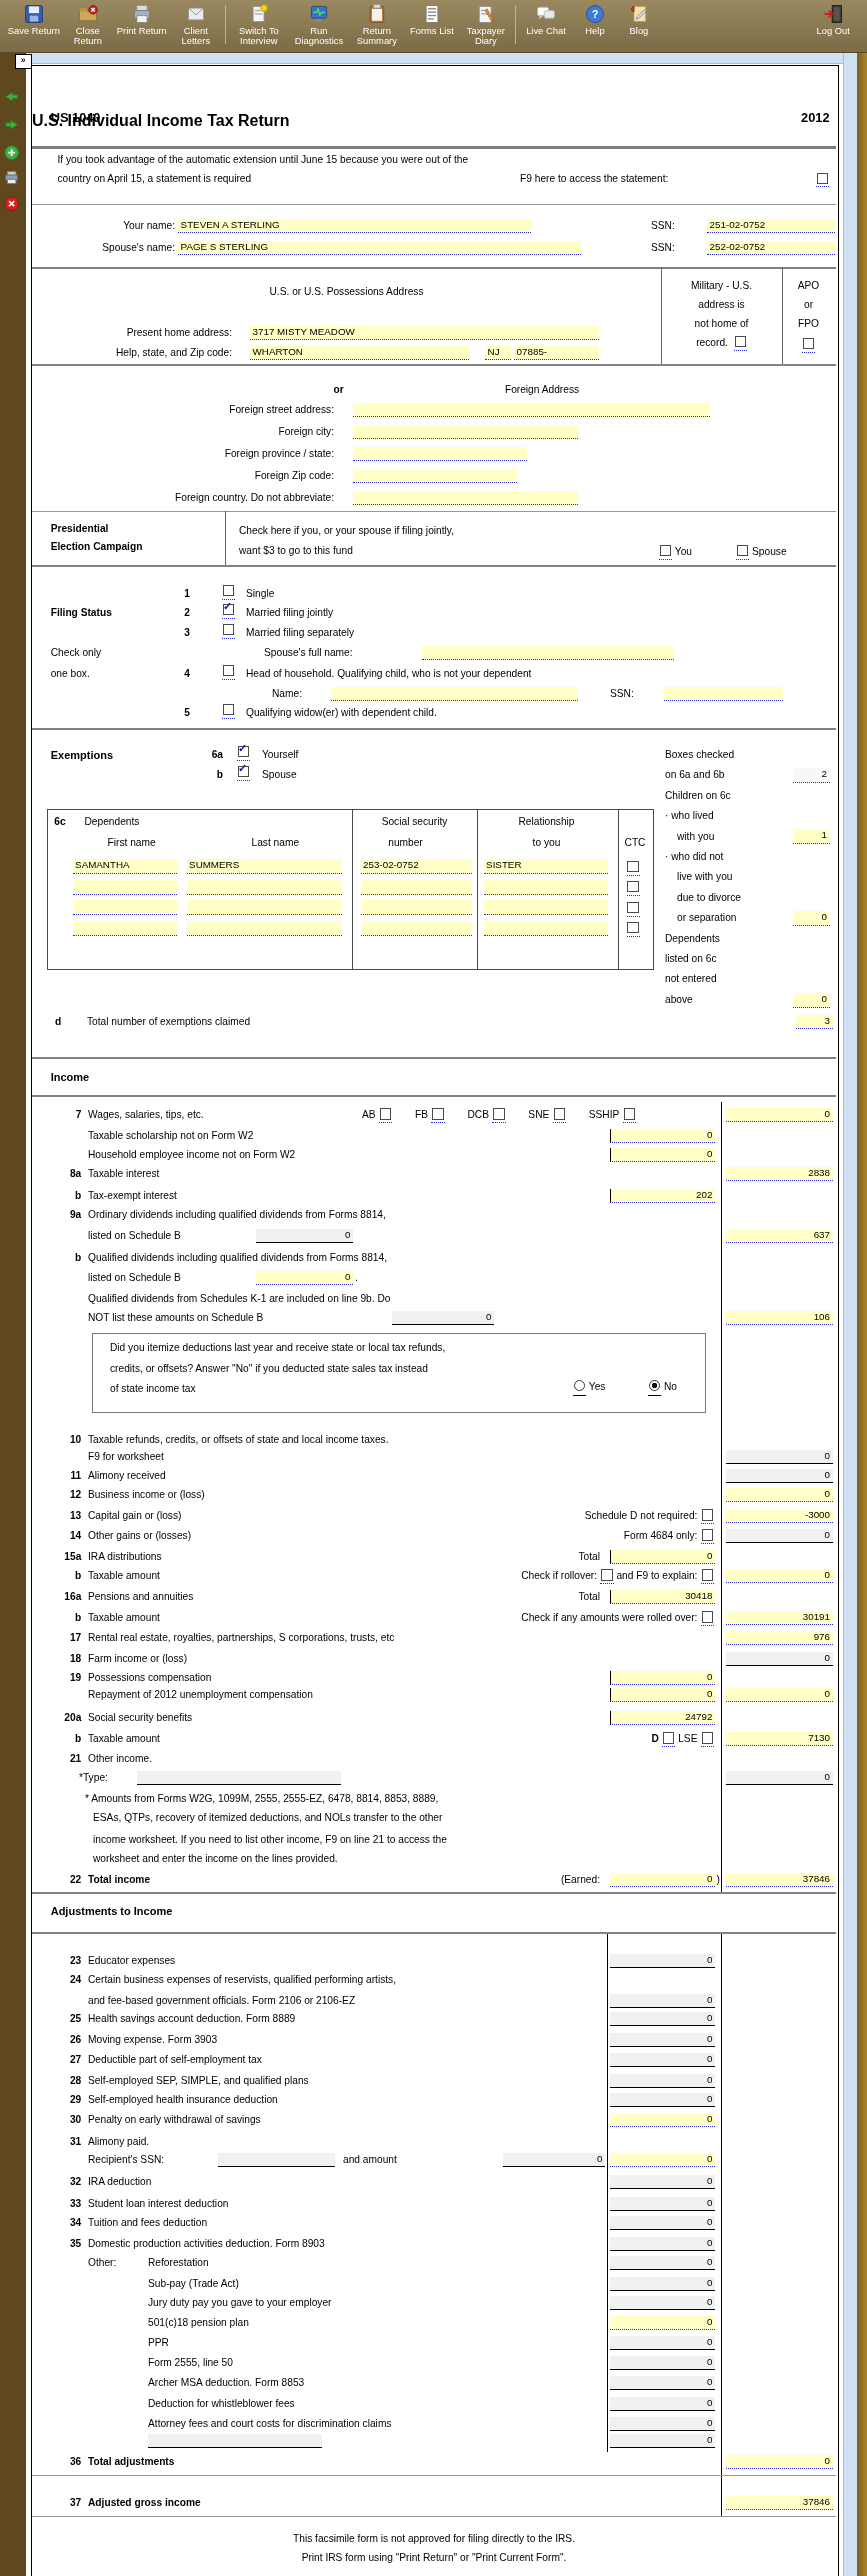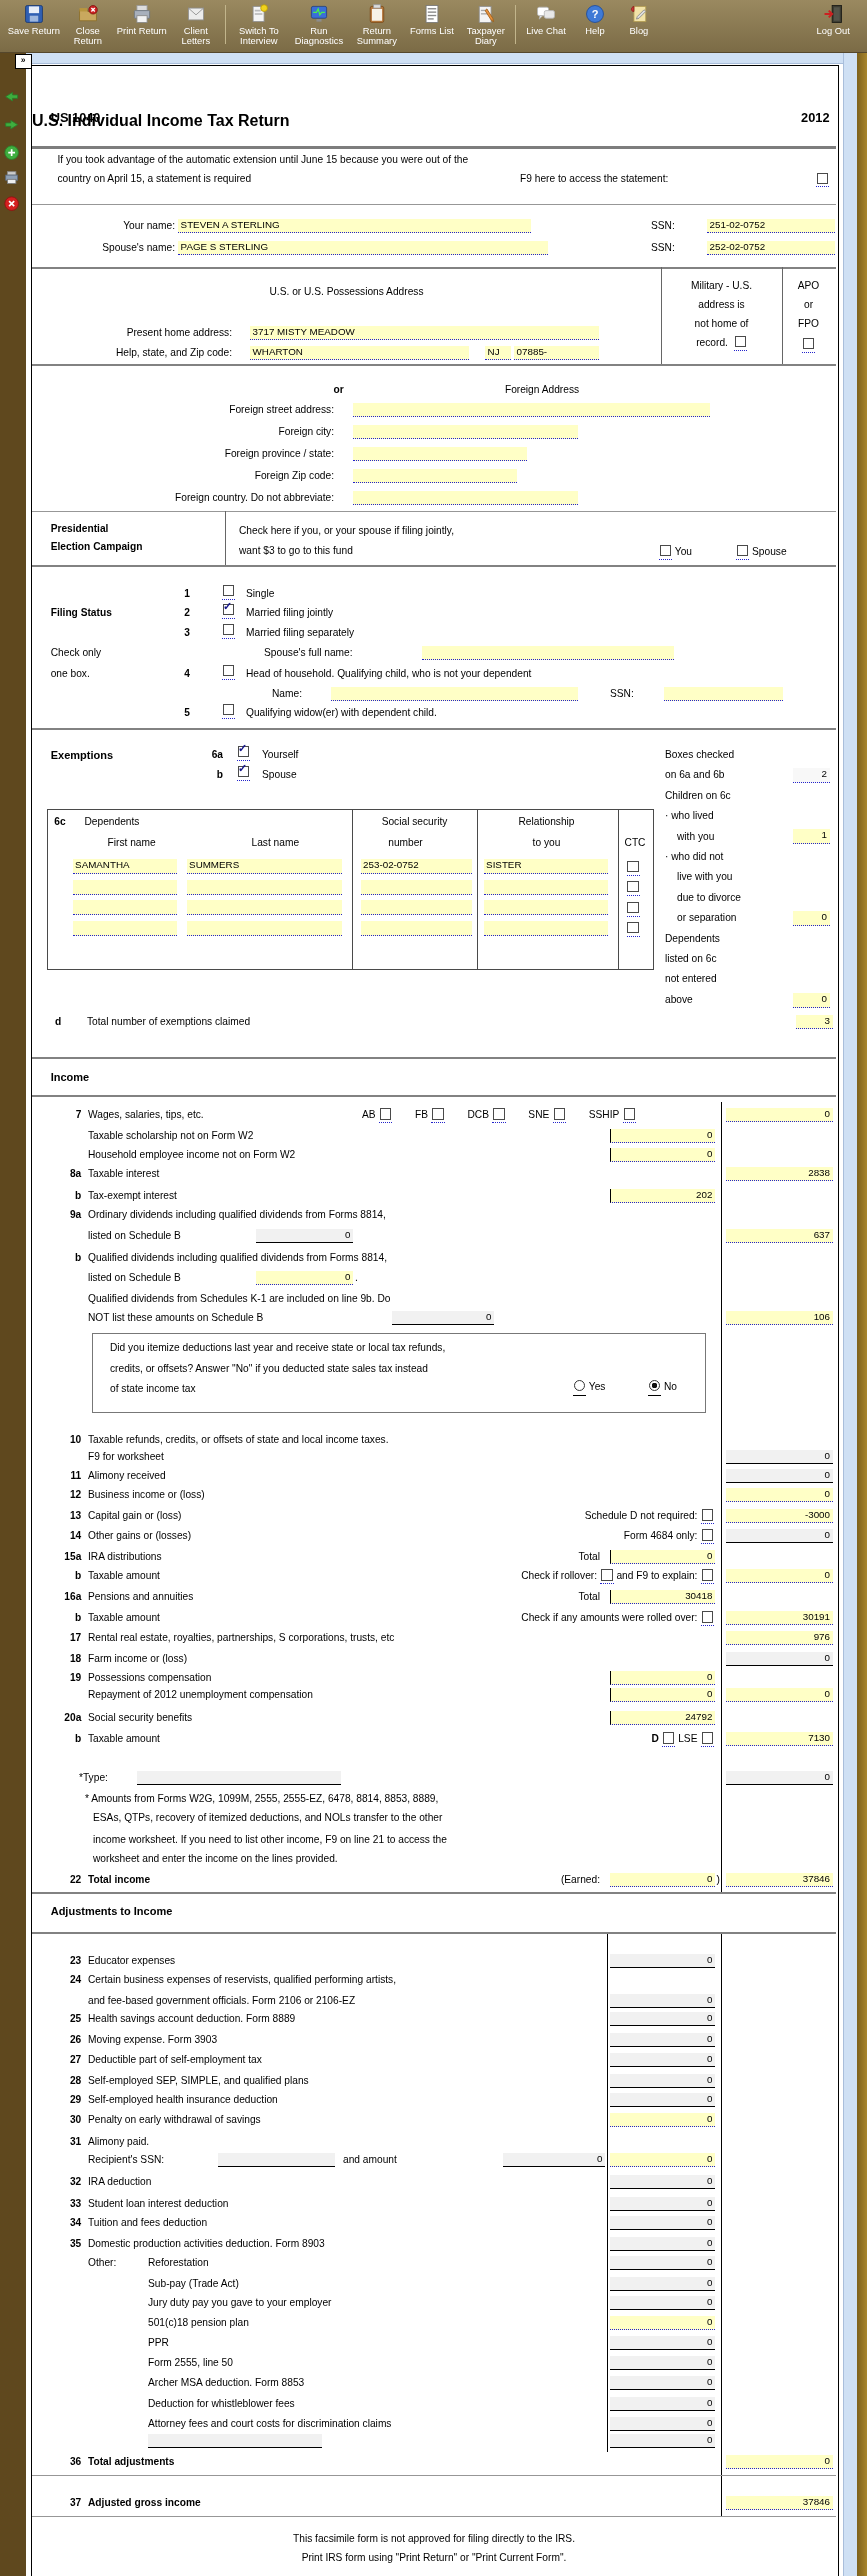--- a/index.html
+++ b/index.html
@@ -236,21 +236,21 @@
     <div class="hr1" style="top:138px"></div>
 
     <div class="r" style="top:151px">
       <span class="nl">Your name:</span>
       <span class="f y" style="left:146px;width:353px">STEVEN A STERLING</span>
       <span class="lb" style="left:619px">SSN:</span>
       <span class="f y" style="left:675px;width:128px">251-02-0752</span>
     </div>
     <div class="r" style="top:173px">
       <span class="nl">Spouse's name:</span>
-      <span class="f y" style="left:146px;width:370px">PAGE S STERLING</span>
+      <span class="f y" style="left:146px;width:403px">PAGE S STERLING</span>
       <span class="lb" style="left:619px">SSN:</span>
       <span class="f y" style="left:675px;width:128px">252-02-0752</span>
     </div>
     <div class="hr2" style="top:201px"></div>
 
     <div class="vl vlg" style="left:629px;top:201px;height:97px"></div>
     <div class="vl vlg" style="left:750px;top:201px;height:97px"></div>
     <div class="r" style="top:217px">
       <span style="position:absolute;left:0;width:629px;text-align:center">U.S. or U.S. Possessions Address</span>
     </div>
@@ -574,20 +574,24 @@
       <span class="n">20a</span>
       <span class="lb">Social security benefits</span>
       <span class="f y fm fmb ar">24792</span>
     </div>
     <div class="r" style="top:1664px">
       <span class="n">b</span>
       <span class="lb">Taxable amount</span>
       <span class="exr"><span class="bold">D</span><span class="cbw"><span class="cb"></span></span> <span>LSE</span><span class="cbw"><span class="cb"></span></span></span>
       <span class="f y fr ar">7130</span>
     </div>
+    <div class="r" style="top:1684px">
+      <span class="n">21</span>
+      <span class="lb">Other income.</span>
+    </div>
     <div class="r" style="top:1703px">
       <span class="lb" style="left:47px">*Type:</span>
       <span class="f g" style="left:105px;width:204px"></span>
       <span class="f g fr ar">0</span>
     </div>
     <div class="r" style="top:1724px">
         <span class="lb" style="left:53px">* Amounts from Forms W2G,  1099M,  2555,  2555-EZ,  6478,  8814,  8853,  8889,</span>
       </div>
     <div class="r" style="top:1743px">
         <span class="lb" style="left:61px">ESAs,  QTPs,  recovery of itemized deductions,  and NOLs transfer to the other</span>

